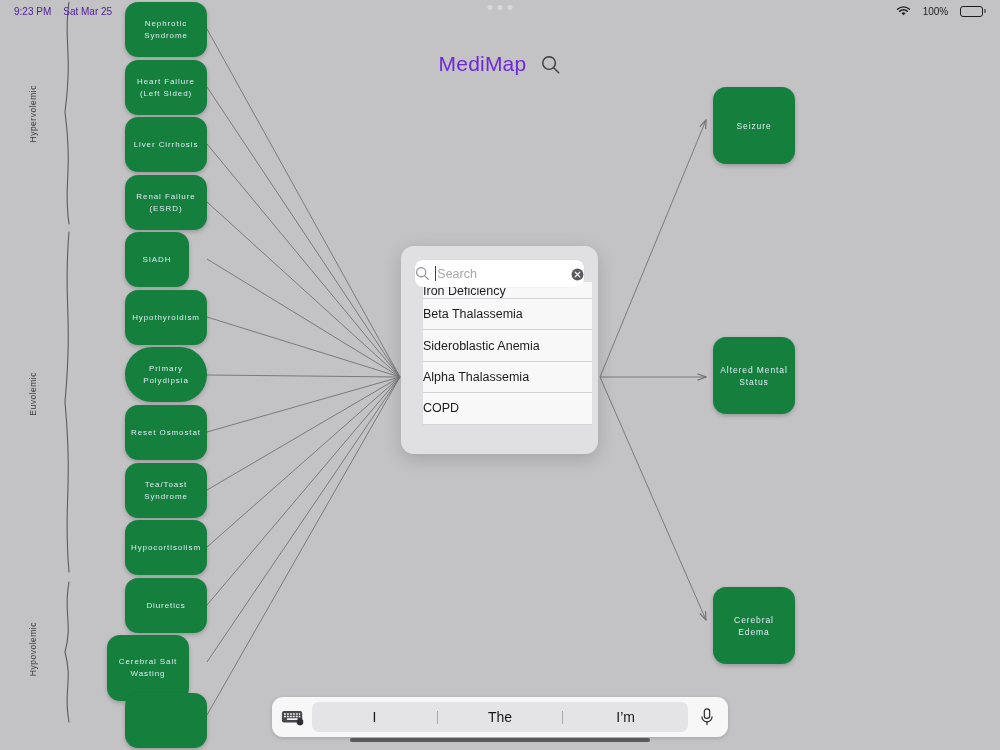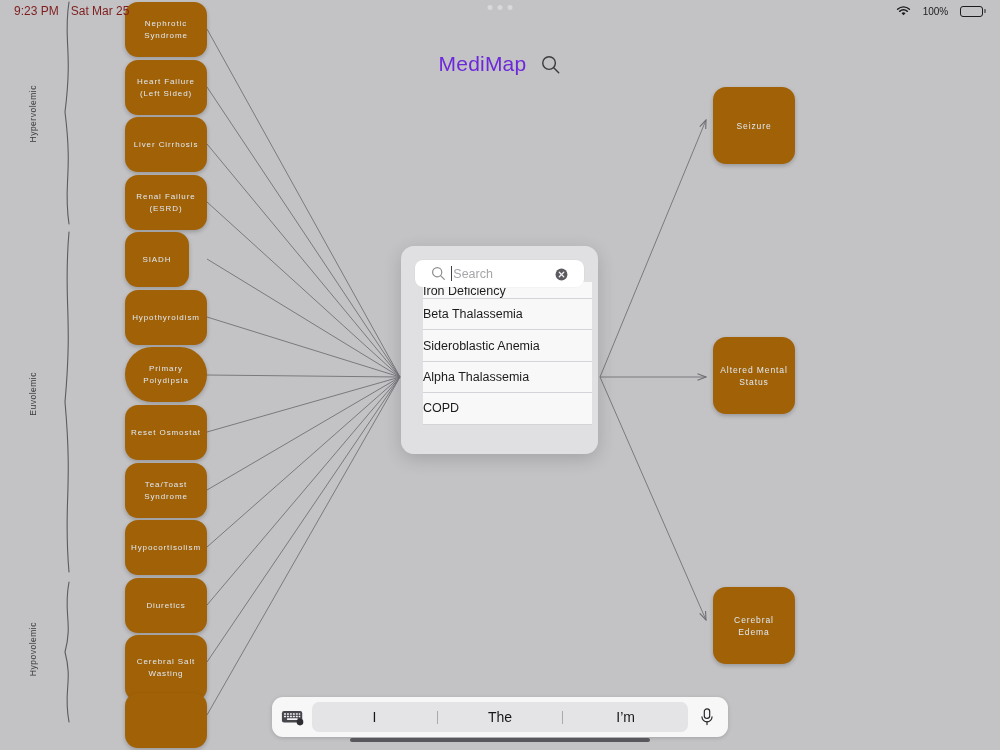--- a/index.html
+++ b/index.html
@@ -8,21 +8,21 @@
     background:#c3c3c6;
     font-family:"Liberation Sans", sans-serif;
     -webkit-font-smoothing:antialiased;
   }
   .canvas{position:absolute;inset:0;}
 
   
   .statusbar{position:absolute;top:0;left:0;width:1000px;height:22px;
     display:flex;align-items:center;justify-content:space-between;
     padding:0 14px;box-sizing:border-box;z-index:40;}
-  .sb-left{display:flex;align-items:center;gap:12px;font-size:12px;color:#7f1d1d;font-weight:500;}
+  .sb-left{display:flex;align-items:center;gap:12px;font-size:10px;color:#4c1d95;font-weight:500;}
   .sb-right{display:flex;align-items:center;gap:12px;font-size:10px;color:#1c1c1e;font-weight:500;}
   .wifi-ico{display:inline-block;width:15px;height:12px;position:relative;}
   .batt{display:inline-flex;align-items:center;}
   .batt-body{width:23px;height:11px;border:1.3px solid #1c1c1e;border-radius:3px;
     box-sizing:border-box;padding:1.3px;}
   .batt-fill{height:100%;width:100%;background:#1c1c1e;border-radius:1px;}
   .batt-cap{width:1.8px;height:4.5px;background:#1c1c1e;border-radius:0 1px 1px 0;margin-left:1px;opacity:.5;}
 
   
   .mt-handle{position:absolute;top:5px;left:50%;transform:translateX(-50%);
@@ -30,39 +30,39 @@
   .mt-handle i{width:5px;height:5px;border-radius:50%;background:#d8d8da;display:block;}
 
   
   .title-wrap{position:absolute;top:52px;left:0;width:1000px;
     display:flex;align-items:center;justify-content:center;gap:14px;z-index:12;}
   .app-title{font-size:21px;color:#6d28d9;letter-spacing:.2px;}
   .title-search{width:21px;height:21px;}
 
   
   svg.graph{position:absolute;inset:0;width:1000px;height:750px;z-index:5;}
-  .node{position:absolute;border-radius:13px;background:#a16207;
+  .node{position:absolute;border-radius:13px;background:#15803d;
     box-shadow:0 2px 4px rgba(0,0,0,.22);
     display:flex;align-items:center;justify-content:center;text-align:center;
     color:#dfe9f5;font-size:8px;letter-spacing:.9px;line-height:12px;
     padding:4px 6px;box-sizing:border-box;z-index:8;}
   .node.big{font-size:8.5px;justify-content:center;}
 
   
   .grp-label{position:absolute;font-size:8.5px;color:#3a3a3c;letter-spacing:.5px;
     writing-mode:vertical-rl;transform:rotate(180deg);z-index:6;}
 
   
   .overlay{position:absolute;left:401px;top:246px;width:197px;height:208px;
     background:rgba(226,226,229,.93);border-radius:13px;
     box-shadow:0 5px 18px rgba(0,0,0,.16);
     z-index:25;overflow:hidden;}
   .srch-field{position:absolute;top:14px;left:14px;width:169px;height:27px;
     background:#fff;border-radius:8px;display:flex;align-items:center;
-    padding:0 16px;box-sizing:border-box;z-index:3;
+    padding:0 0;box-sizing:border-box;z-index:3;
     box-shadow:0 0 0 .5px rgba(0,0,0,.04);}
   .srch-ico{width:15px;height:15px;flex:0 0 auto;margin-right:5px;}
   .caret{width:1.3px;height:15px;background:#3f3f44;margin-right:1px;flex:0 0 auto;}
   .srch-ph{font-size:12.5px;color:#a6a6ab;flex:1;}
   .clear-ico{width:13px;height:13px;flex:0 0 auto;}
   .result-list{position:absolute;left:14px;top:36px;width:169px;height:160px;overflow:hidden;padding-left:8px;}
   .res-row{height:31.4px;display:flex;align-items:center;
     font-size:12.5px;color:#1c1c1e;
     background:rgba(252,252,253,.82);
     border-bottom:.7px solid #d4d4d8;box-sizing:border-box;}
@@ -187,21 +187,21 @@
     </div>
   <div class="node" style="left:125px;top:463px;width:82px;height:55px;">
     <span>Tea/Toast Syndrome</span>
     </div>
   <div class="node" style="left:125px;top:520px;width:82px;height:55px;">
     <span>Hypocortisolism</span>
     </div>
   <div class="node" style="left:125px;top:578px;width:82px;height:55px;">
     <span>Diuretics</span>
     </div>
-  <div class="node" style="left:125px;top:635px;width:82px;height:66px;">
+  <div class="node" style="left:107px;top:635px;width:82px;height:66px;">
     <span>Cerebral Salt Wasting</span>
     </div>
   <div class="node" style="left:125px;top:693px;width:82px;height:55px;">
     <span></span>
     </div>
 
   <div class="node big" style="left:713px;top:87px;width:82px;height:77px;">
     <span>Seizure</span>
     </div>
   <div class="node big" style="left:713px;top:337px;width:82px;height:77px;">

